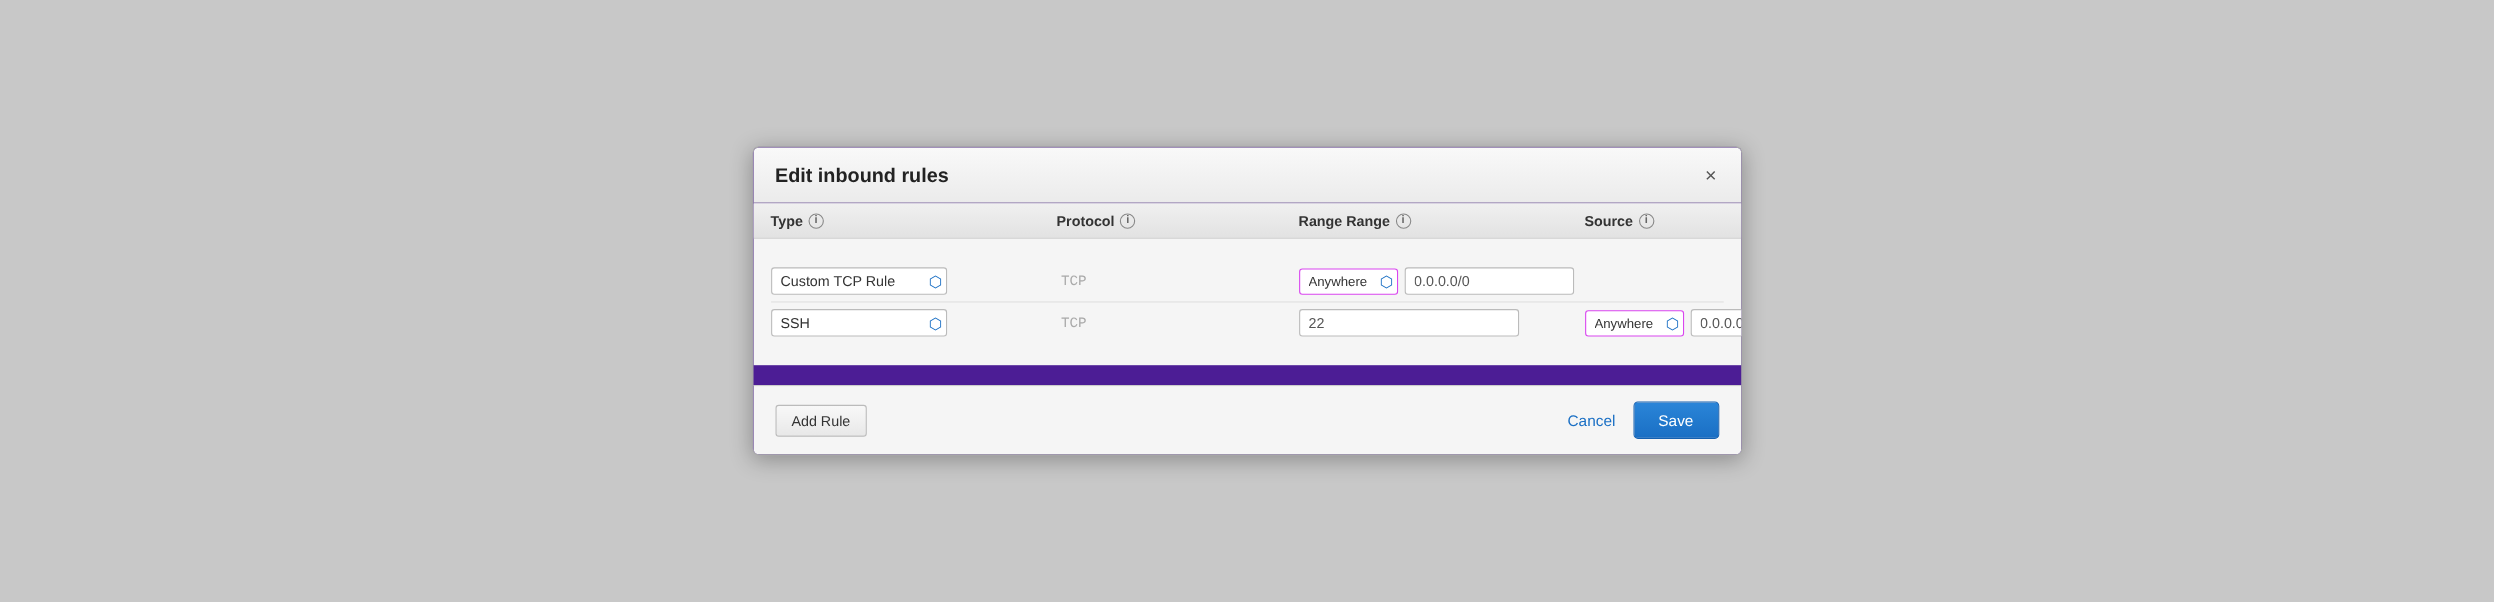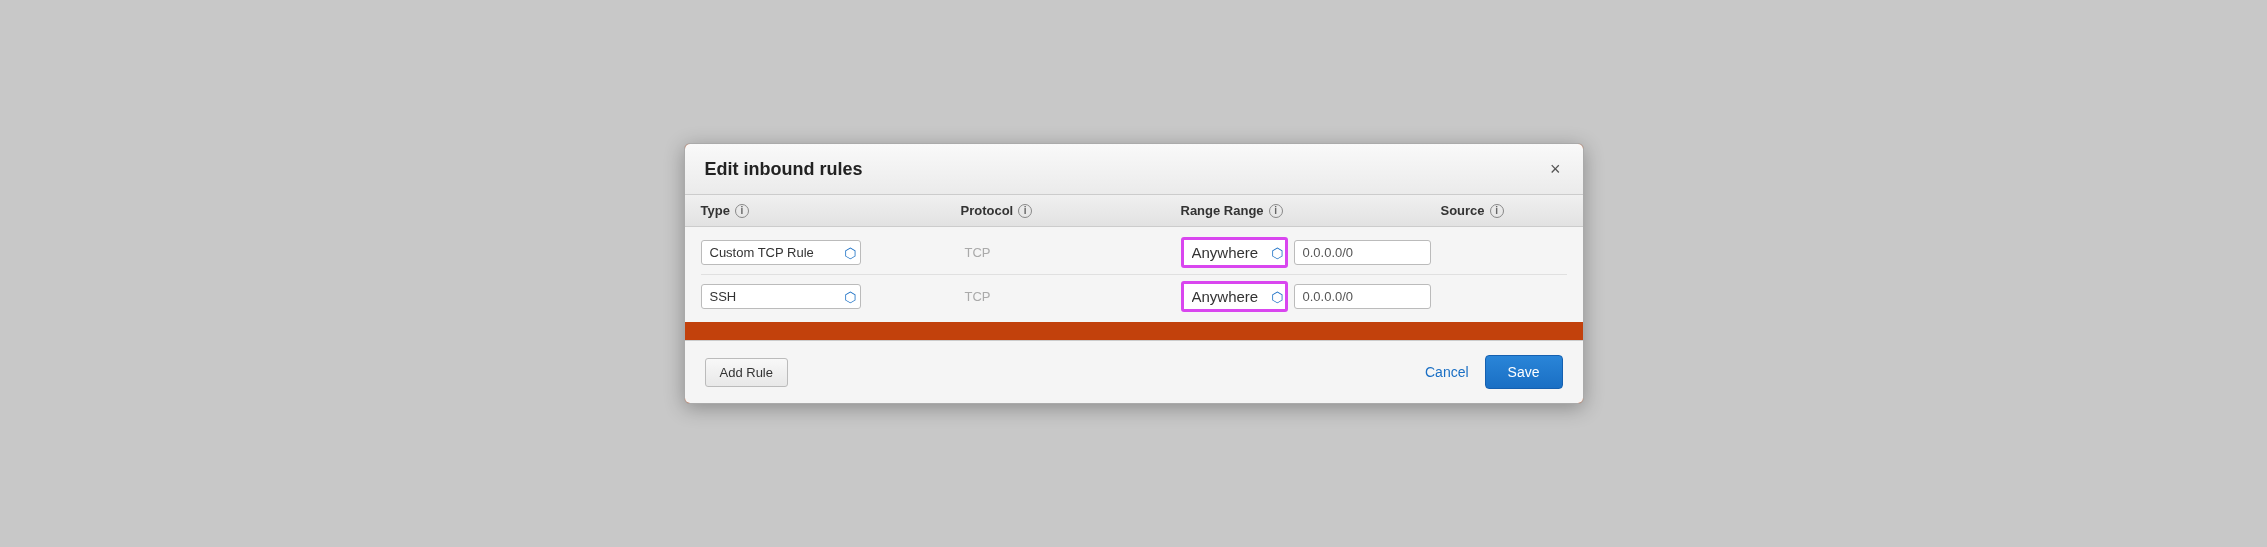--- a/index.html
+++ b/index.html
@@ -6,21 +6,21 @@
     body {
       background: #c8c8c8;
       font-family: -apple-system, BlinkMacSystemFont, "Segoe UI", Arial, sans-serif;
       font-size: 13px;
       display: flex;
       align-items: center;
       justify-content: center;
       min-height: 100vh;
     }
     .dialog {
-      background: #c2410c;
+      background: #4c1d95;
       border: 1px solid #aaa;
       border-radius: 6px;
       width: 900px;
       box-shadow: 0 4px 20px rgba(0,0,0,0.3);
       overflow: hidden;
     }
     .dialog-header {
       background: linear-gradient(to bottom, #f9f9f9, #ebebeb);
       border-bottom: 1px solid #ccc;
       padding: 14px 16px 14px 20px;
@@ -67,21 +67,21 @@
       justify-content: center;
       width: 14px;
       height: 14px;
       border: 1px solid #888;
       border-radius: 50%;
       font-size: 10px;
       color: #666;
       cursor: pointer;
     }
     .table-rows {
-      padding: 4px 16px;
+      padding: 20px 16px;
     }
     .table-row {
       display: grid;
       grid-template-columns: 260px 220px 260px 1fr 36px;
       align-items: center;
       padding: 6px 0;
       border-bottom: 1px solid #e0e0e0;
     }
     .table-row:last-child {
       border-bottom: none;
@@ -112,20 +112,21 @@
       position: absolute;
       right: 4px;
       pointer-events: none;
       color: #1a6fc4;
       font-size: 14px;
     }
     .protocol-text {
       color: #aaa;
       font-size: 13px;
       padding-left: 4px;
+      font-family: Liberation Mono, monospace;
     }
     .port-input {
       background: #fff;
       border: 1px solid #bbb;
       border-radius: 3px;
       padding: 4px 8px;
       font-size: 13px;
       color: #555;
       width: 200px;
     }
@@ -137,24 +138,24 @@
     }
     .source-select-wrapper {
       position: relative;
       display: inline-flex;
       align-items: center;
     }
     .source-select {
       appearance: none;
       -webkit-appearance: none;
       background: #fff;
-      border: 3px solid #d946ef;
+      border: 1px solid #d946ef;
       border-radius: 3px;
       padding: 4px 26px 4px 8px;
-      font-size: 15px;
+      font-size: 12px;
       color: #333;
       cursor: pointer;
       min-width: 90px;
     }
     .cidr-input {
       background: #fff;
       border: 1px solid #bbb;
       border-radius: 3px;
       padding: 4px 8px;
       font-size: 13px;
@@ -281,20 +282,23 @@
               <option>HTTPS</option>
               <option>All TCP</option>
             </select>
             <span class="select-arrow">⬡</span>
           </div>
         </div>
         <div class="cell">
           <span class="protocol-text">TCP</span>
         </div>
         <div class="cell">
+          <input class="port-input" type="text" value="22" style="">
+        </div>
+        <div class="cell">
           <div class="source-group">
             <div class="source-select-wrapper">
               <select class="source-select">
                 <option>Anywhere</option>
                 <option>Custom</option>
                 <option>My IP</option>
               </select>
               <span class="select-arrow">⬡</span>
             </div>
             <input class="cidr-input" type="text" value="0.0.0.0/0" style="">

